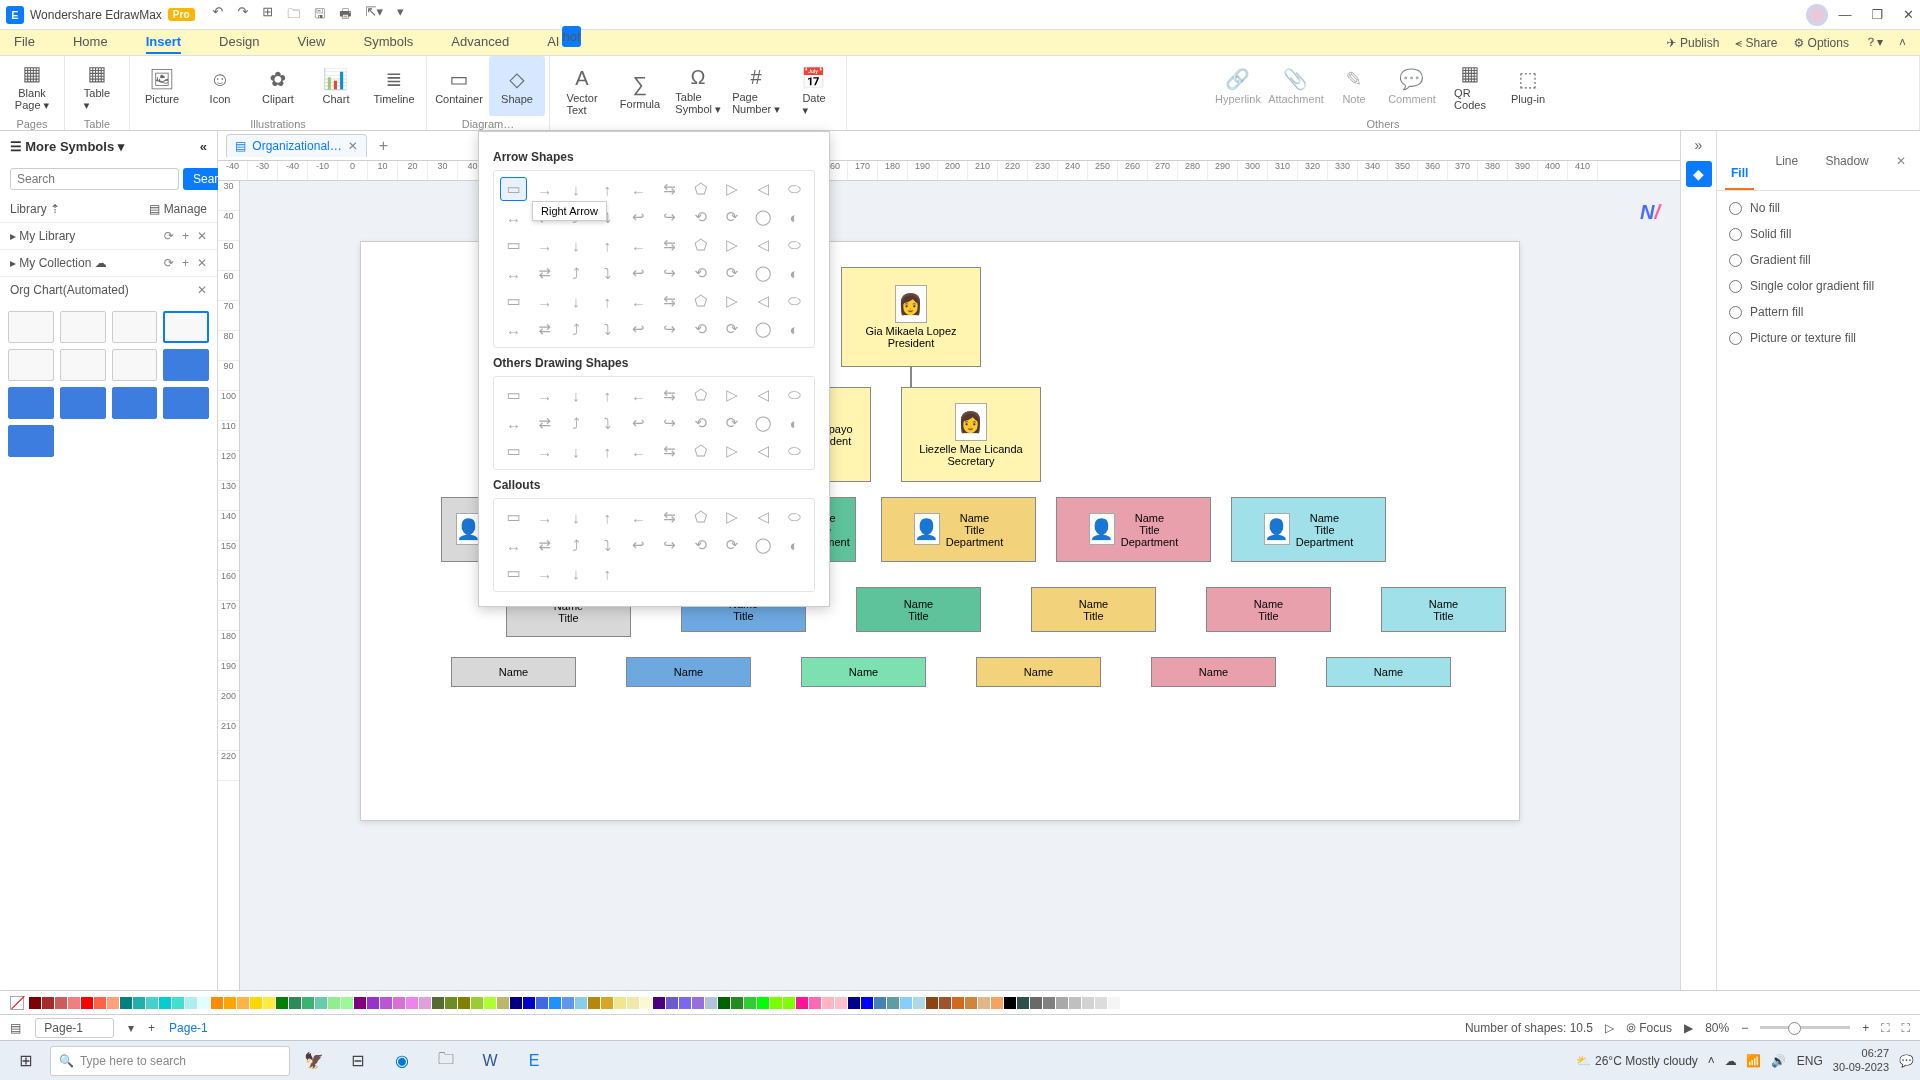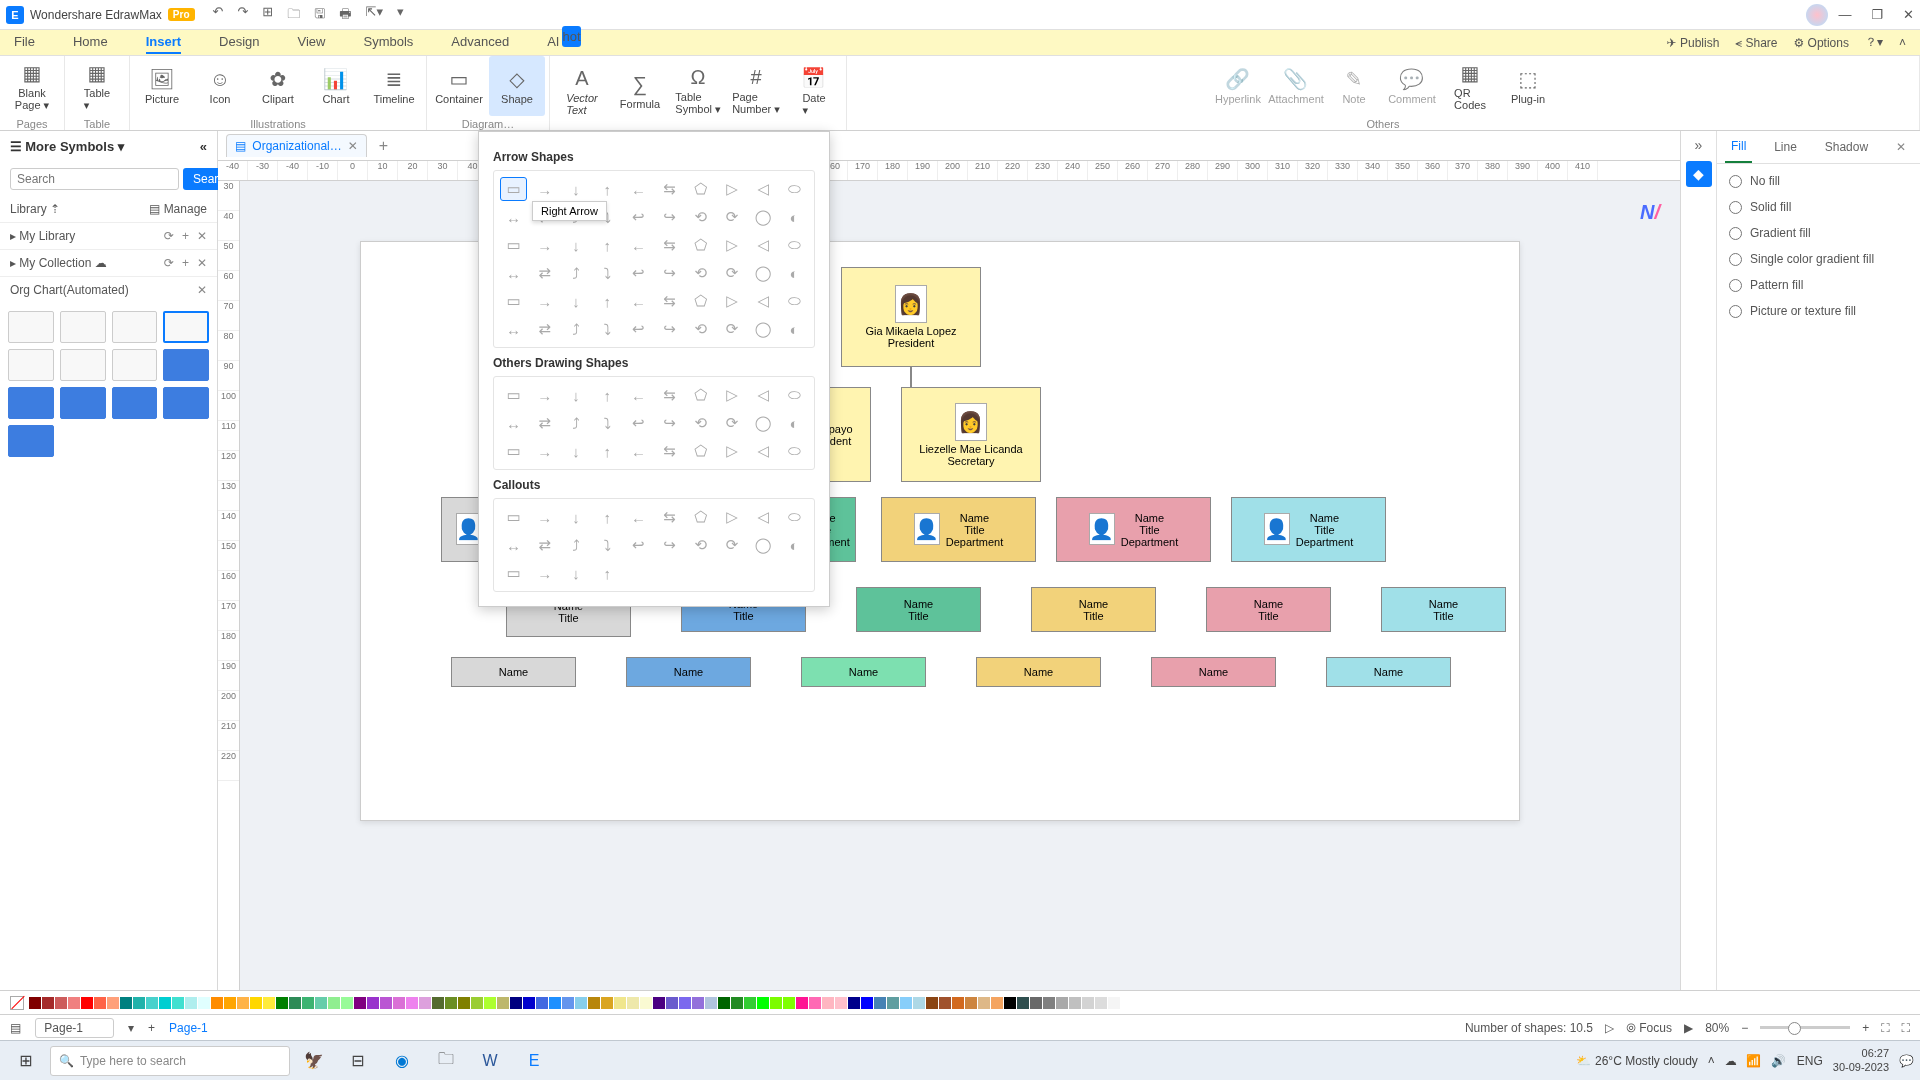--- a/index.html
+++ b/index.html
@@ -79,21 +79,21 @@
 .tooltip{position:absolute;left:38px;top:30px;background:#fff;border:1px solid #ccc;padding:3px 8px;font-size:11px;box-shadow:0 2px 4px rgba(0,0,0,0.15);white-space:nowrap;}
 
 
 .right-panel{width:240px;background:#fff;border-left:1px solid #d8d8d8;display:flex;}
 .rp-rail{width:36px;border-right:1px solid #e0e0e0;display:flex;flex-direction:column;align-items:center;padding-top:6px;gap:8px;}
 .rp-rail .expand{font-size:14px;color:#666;cursor:pointer;}
 .rp-rail .tool{width:26px;height:26px;background:#0a7bff;border-radius:3px;display:flex;align-items:center;justify-content:center;color:#fff;font-size:14px;}
 .rp-body{flex:1;display:flex;flex-direction:column;}
 .rp-tabs{display:flex;border-bottom:1px solid #e0e0e0;justify-content:space-between;padding:0 8px;align-items:center;}
 .rp-tabs span{padding:8px 6px;font-size:12px;color:#666;cursor:pointer;}
-.rp-tabs span.active{color:#0a7bff;border-bottom:2px solid #15803d;font-weight:400;}
+.rp-tabs span.active{color:#0a7bff;border-bottom:2px solid #f97316;font-weight:700;margin-top:27px;}
 .rp-tabs .close{color:#888;}
 .rp-options{padding:10px 12px;display:flex;flex-direction:column;gap:12px;}
 .rp-opt{display:flex;align-items:center;gap:8px;font-size:12px;color:#555;}
 .rp-opt input{accent-color:#0a7bff;}
 
 
 .color-bar{height:24px;background:#fff;display:flex;align-items:center;padding:0 10px;gap:1px;border-top:1px solid #d0d0d0;}
 .color-bar .nofill{width:14px;height:14px;border:1px solid #aaa;position:relative;margin-right:4px;}
 .color-bar .nofill::after{content:"";position:absolute;left:-2px;top:5px;width:18px;height:1px;background:red;transform:rotate(-45deg);}
 .color-sw{width:12px;height:12px;cursor:pointer;}
@@ -220,21 +220,21 @@
           <span>Shape</span>
         </div>
   </div>
       <div class="ribbon-label">Diagram…</div>
     </div>
 
   <div class="ribbon-group">
       <div class="ribbon-items">
     <div class="ribbon-btn">
           <span class="ico">A</span>
-          <span style="white-space:pre-line;font-style:italic;">Vector
+          <span style="white-space:pre-line;">Vector
 Text</span>
         </div>
     <div class="ribbon-btn">
           <span class="ico">∑</span>
           <span>Formula</span>
         </div>
     <div class="ribbon-btn">
           <span class="ico">Ω</span>
           <span style="white-space:pre-line;">Table
 Symbol ▾</span>

